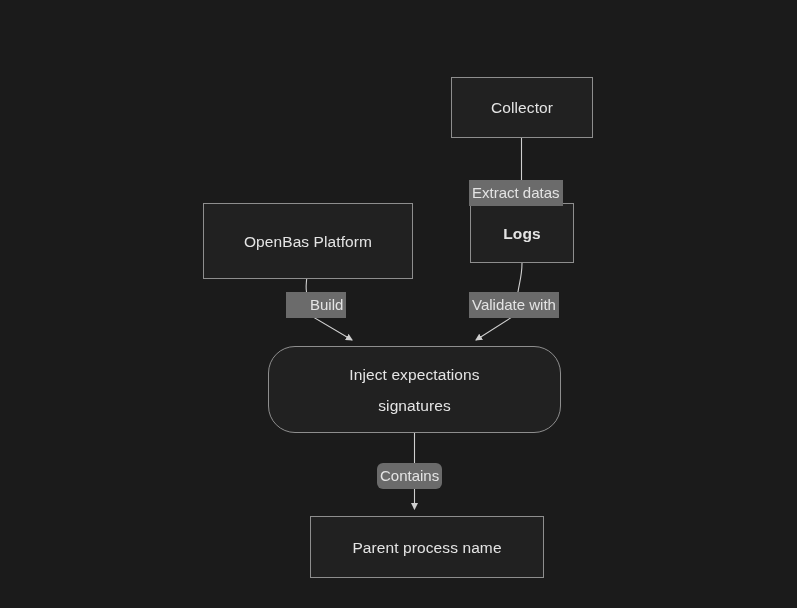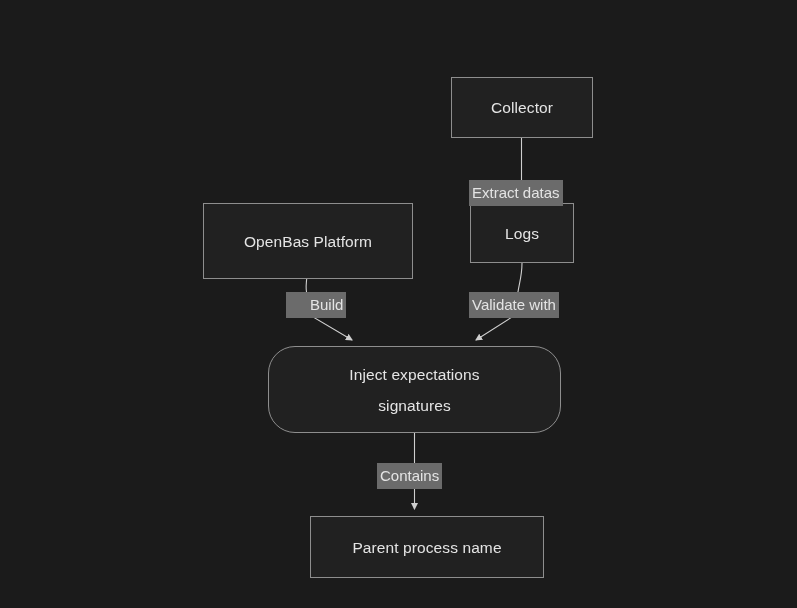--- a/index.html
+++ b/index.html
@@ -53,28 +53,28 @@
     color: #e4e4e4;
     font-size: 15px;
     line-height: 26px;
     padding: 0 3px;
     white-space: nowrap;
     z-index: 3;
   }
   
   #node-collector      { left: 451px; top: 57px;  width: 142px; height: 61px; margin-top: 20px; }
   #node-openbas        { left: 203px; top: 203px; width: 210px; height: 76px; }
-  #node-logs           { left: 470px; top: 203px; width: 104px; height: 60px; }
+  #node-logs           { left: 470px; top: 203px; width: 104px; height: 60px; font-weight: bold; }
   #node-inject         { left: 268px; top: 346px; width: 293px; height: 87px; border-radius: 27px; }
   #node-parent         { left: 310px; top: 516px; width: 234px; height: 62px; }
   
   #label-extract-datas { left: 469px; top: 148px; margin-top: 32px; }
   #label-build         { left: 286px; top: 292px; padding-left: 24px; }
   #label-validate-with { left: 469px; top: 292px; text-align: center; }
-  #label-contains      { left: 377px; top: 463px; }
+  #label-contains      { left: 377px; top: 463px; border-radius: 6px; }
 </style>
 </head>
 <body>
 
 <div id="diagram-canvas">
 
   <svg id="edge-layer" viewBox="0 0 797 608">
     <defs>
       <marker id="arrow" viewBox="0 0 10 10" refX="8.5" refY="5" markerWidth="6.5" markerHeight="6.5" orient="auto-start-reverse">
         <path d="M 0 0 L 10 5 L 0 10 z" fill="#cfcfcf"></path>

